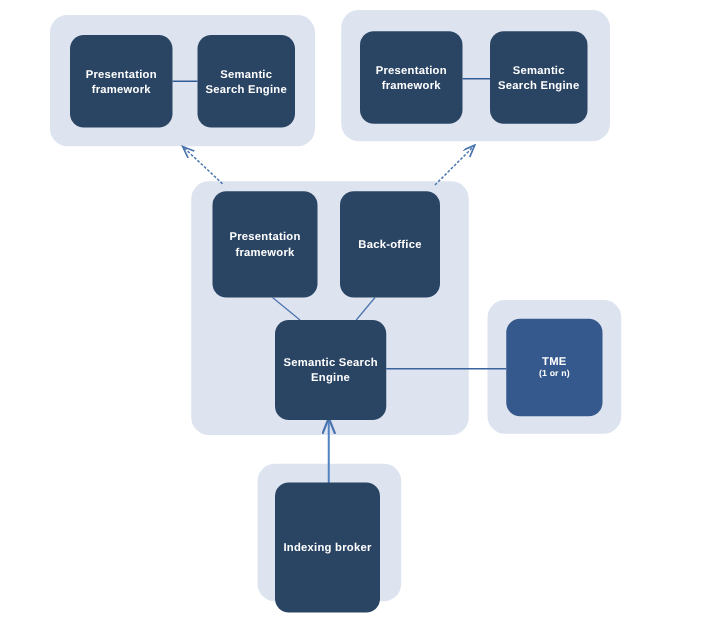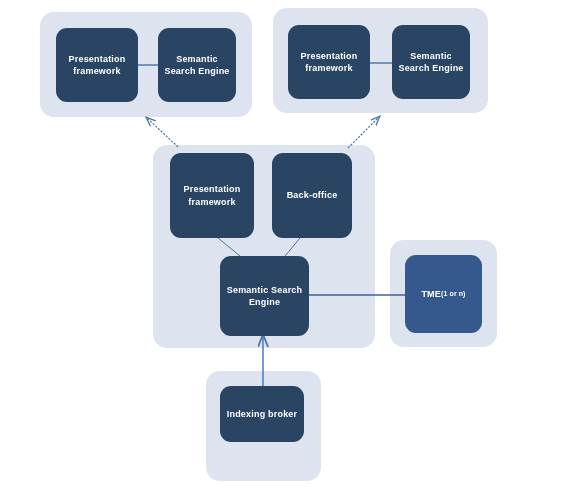--- a/index.html
+++ b/index.html
@@ -121,22 +121,22 @@
   </div>
 
   <div class="node dark" style="left:272px; top:153px; width:80px; height:85px;text-align:right;">
     <span class="node-label-wrap">Back-office</span>
   </div>
 
   <div class="node dark" style="left:220px; top:256px; width:89px; height:80px;">
     <span class="node-label-wrap">Semantic Search Engine</span>
   </div>
 
-  <div class="node medium" style="left:405px; top:255px; width:77px; height:78px; ">
+  <div class="node medium" style="left:405px; top:255px; width:77px; height:78px; flex-direction:column;">
     <span class="node-label-wrap">TME</span>
     <span class="node-sub">(1 or n)</span>
   </div>
 
-  <div class="node dark" style="left:220px; top:386px; width:84px; height:56px;">
+  <div class="node dark" style="left:220px; top:386px; width:84px; height:104px;">
     <span class="node-label-wrap">Indexing broker</span>
   </div>
 
 </div>
 
 </body></html>

